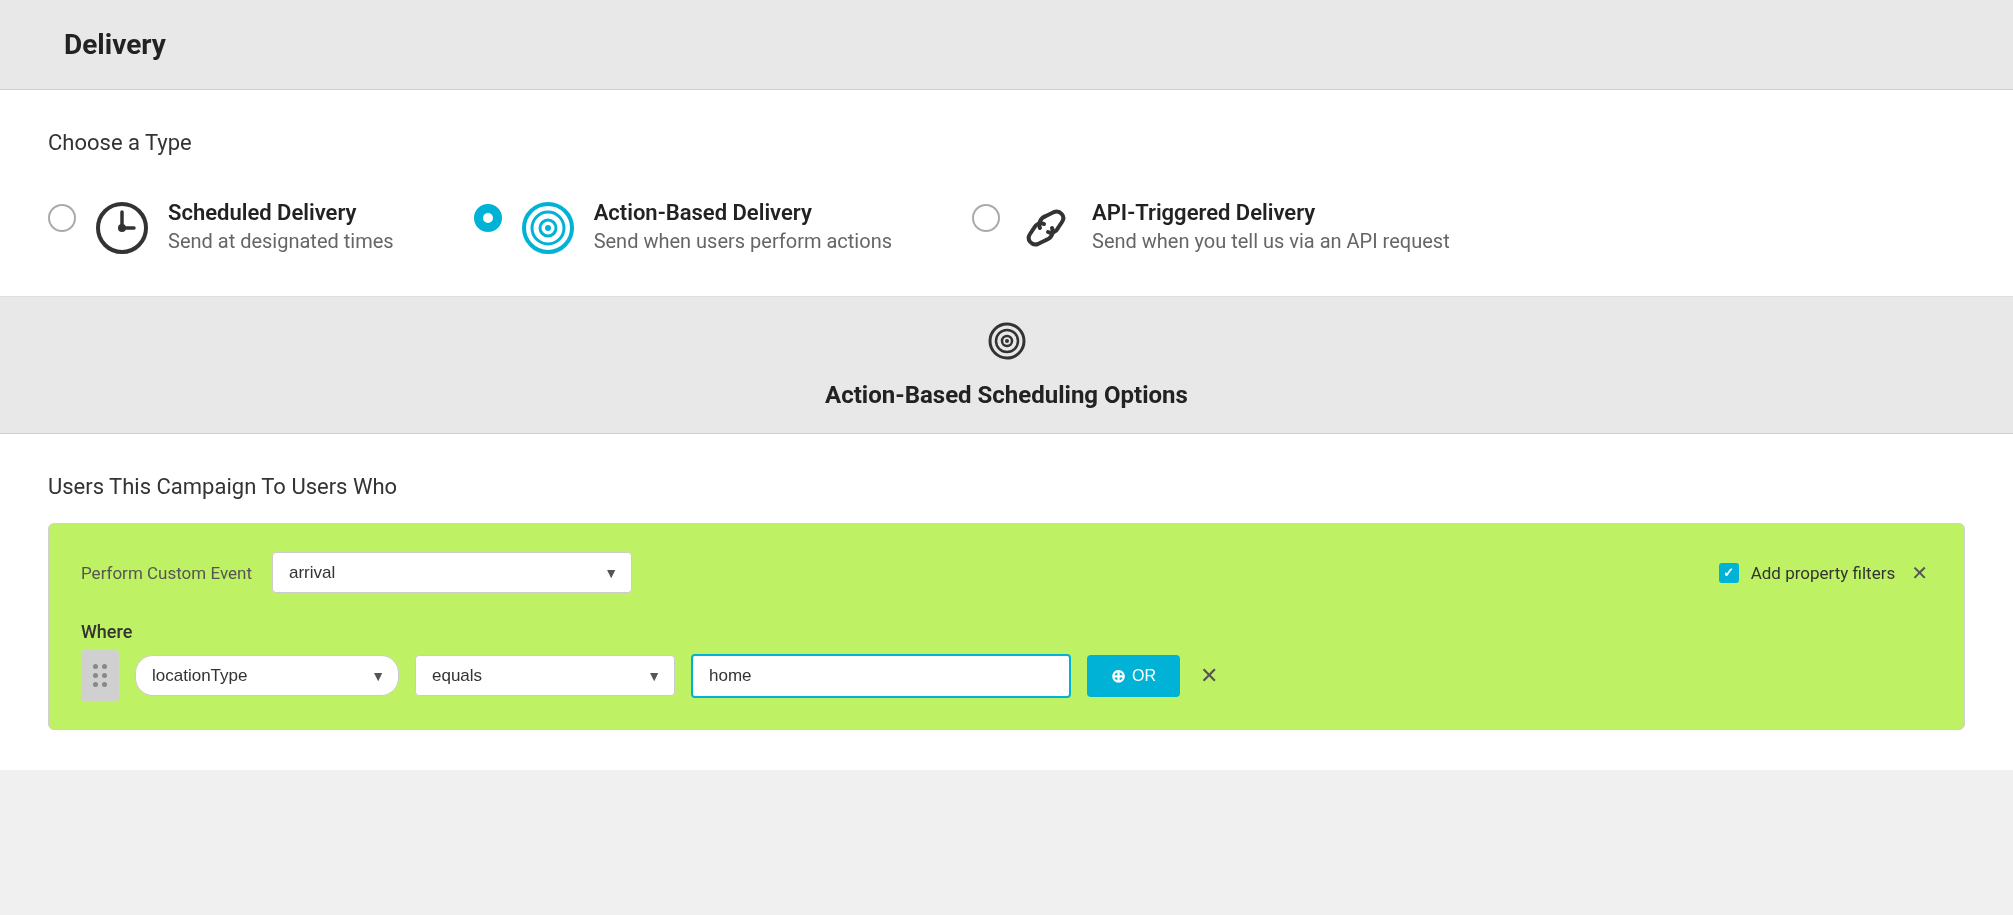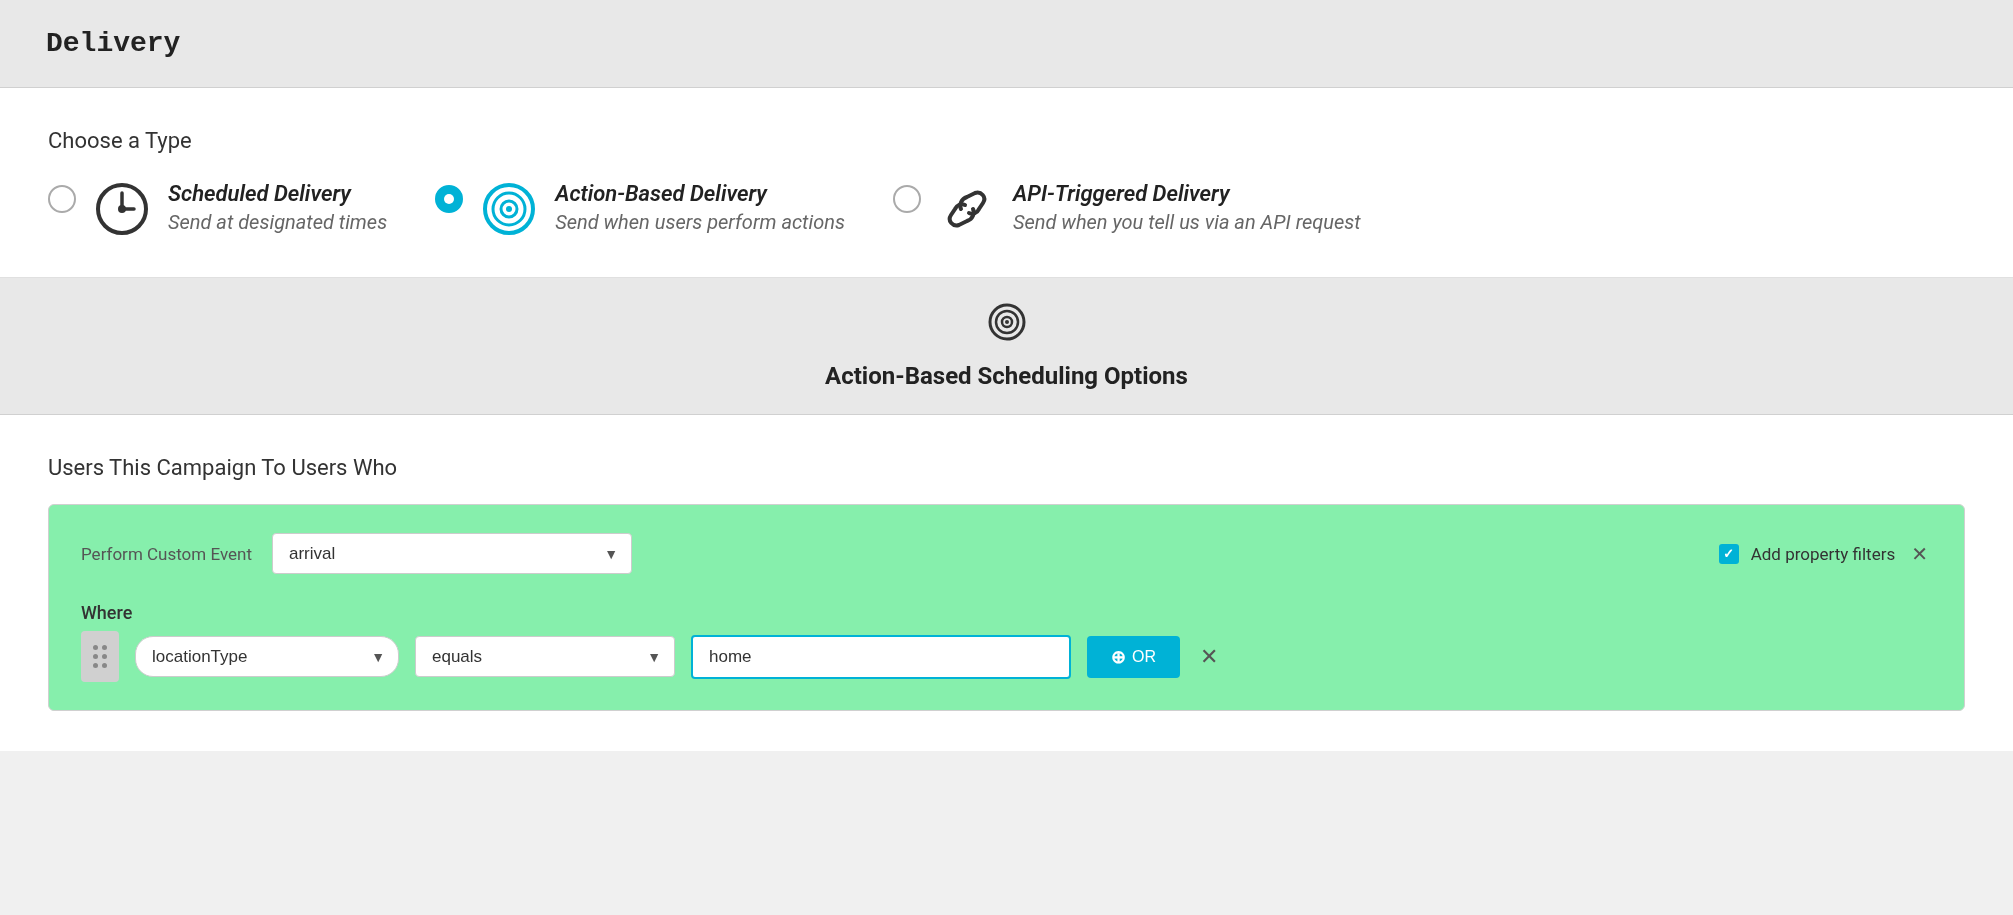--- a/index.html
+++ b/index.html
@@ -11,47 +11,45 @@
       color: #333;
     }
 
     .page-wrapper {
       width: 2013px;
     }
 
     
     .delivery-header {
       background: #e8e8e8;
-      padding: 28px 46px;
+      padding: 28px 64px;
       border-bottom: 1px solid #d0d0d0;
-      font-family: Liberation Mono, monospace;
     }
     .delivery-header-title {
       font-size: 28px;
       font-weight: 700;
       color: #222;
     }
 
     
     .choose-type-section {
       background: #ffffff;
       padding: 40px 48px;
       border-bottom: 1px solid #e0e0e0;
     }
     .choose-type-label {
       font-size: 22px;
       font-weight: 400;
       color: #333;
-      margin-bottom: 28px;
+      margin-bottom: 45px;
     }
     .delivery-options {
       display: flex;
       align-items: flex-start;
-      gap: 48px;
-      font-style: italic;
+      gap: 80px;
     }
     .delivery-option {
       display: flex;
       align-items: flex-start;
       gap: 18px;
       cursor: pointer;
     }
     .radio-outer {
       width: 28px;
       height: 28px;
@@ -120,21 +118,21 @@
       font-weight: 400;
       color: #333;
       margin-bottom: 24px;
     }
 
     
     .filter-card {
       border: 1px solid #d0d0d0;
       border-radius: 6px;
       padding: 28px 32px;
-      background: #86efac;
+      background: #bef264;
     }
     .filter-row-top {
       display: flex;
       align-items: center;
       justify-content: space-between;
       margin-bottom: 28px;
     }
     .filter-row-left {
       display: flex;
       align-items: center;

